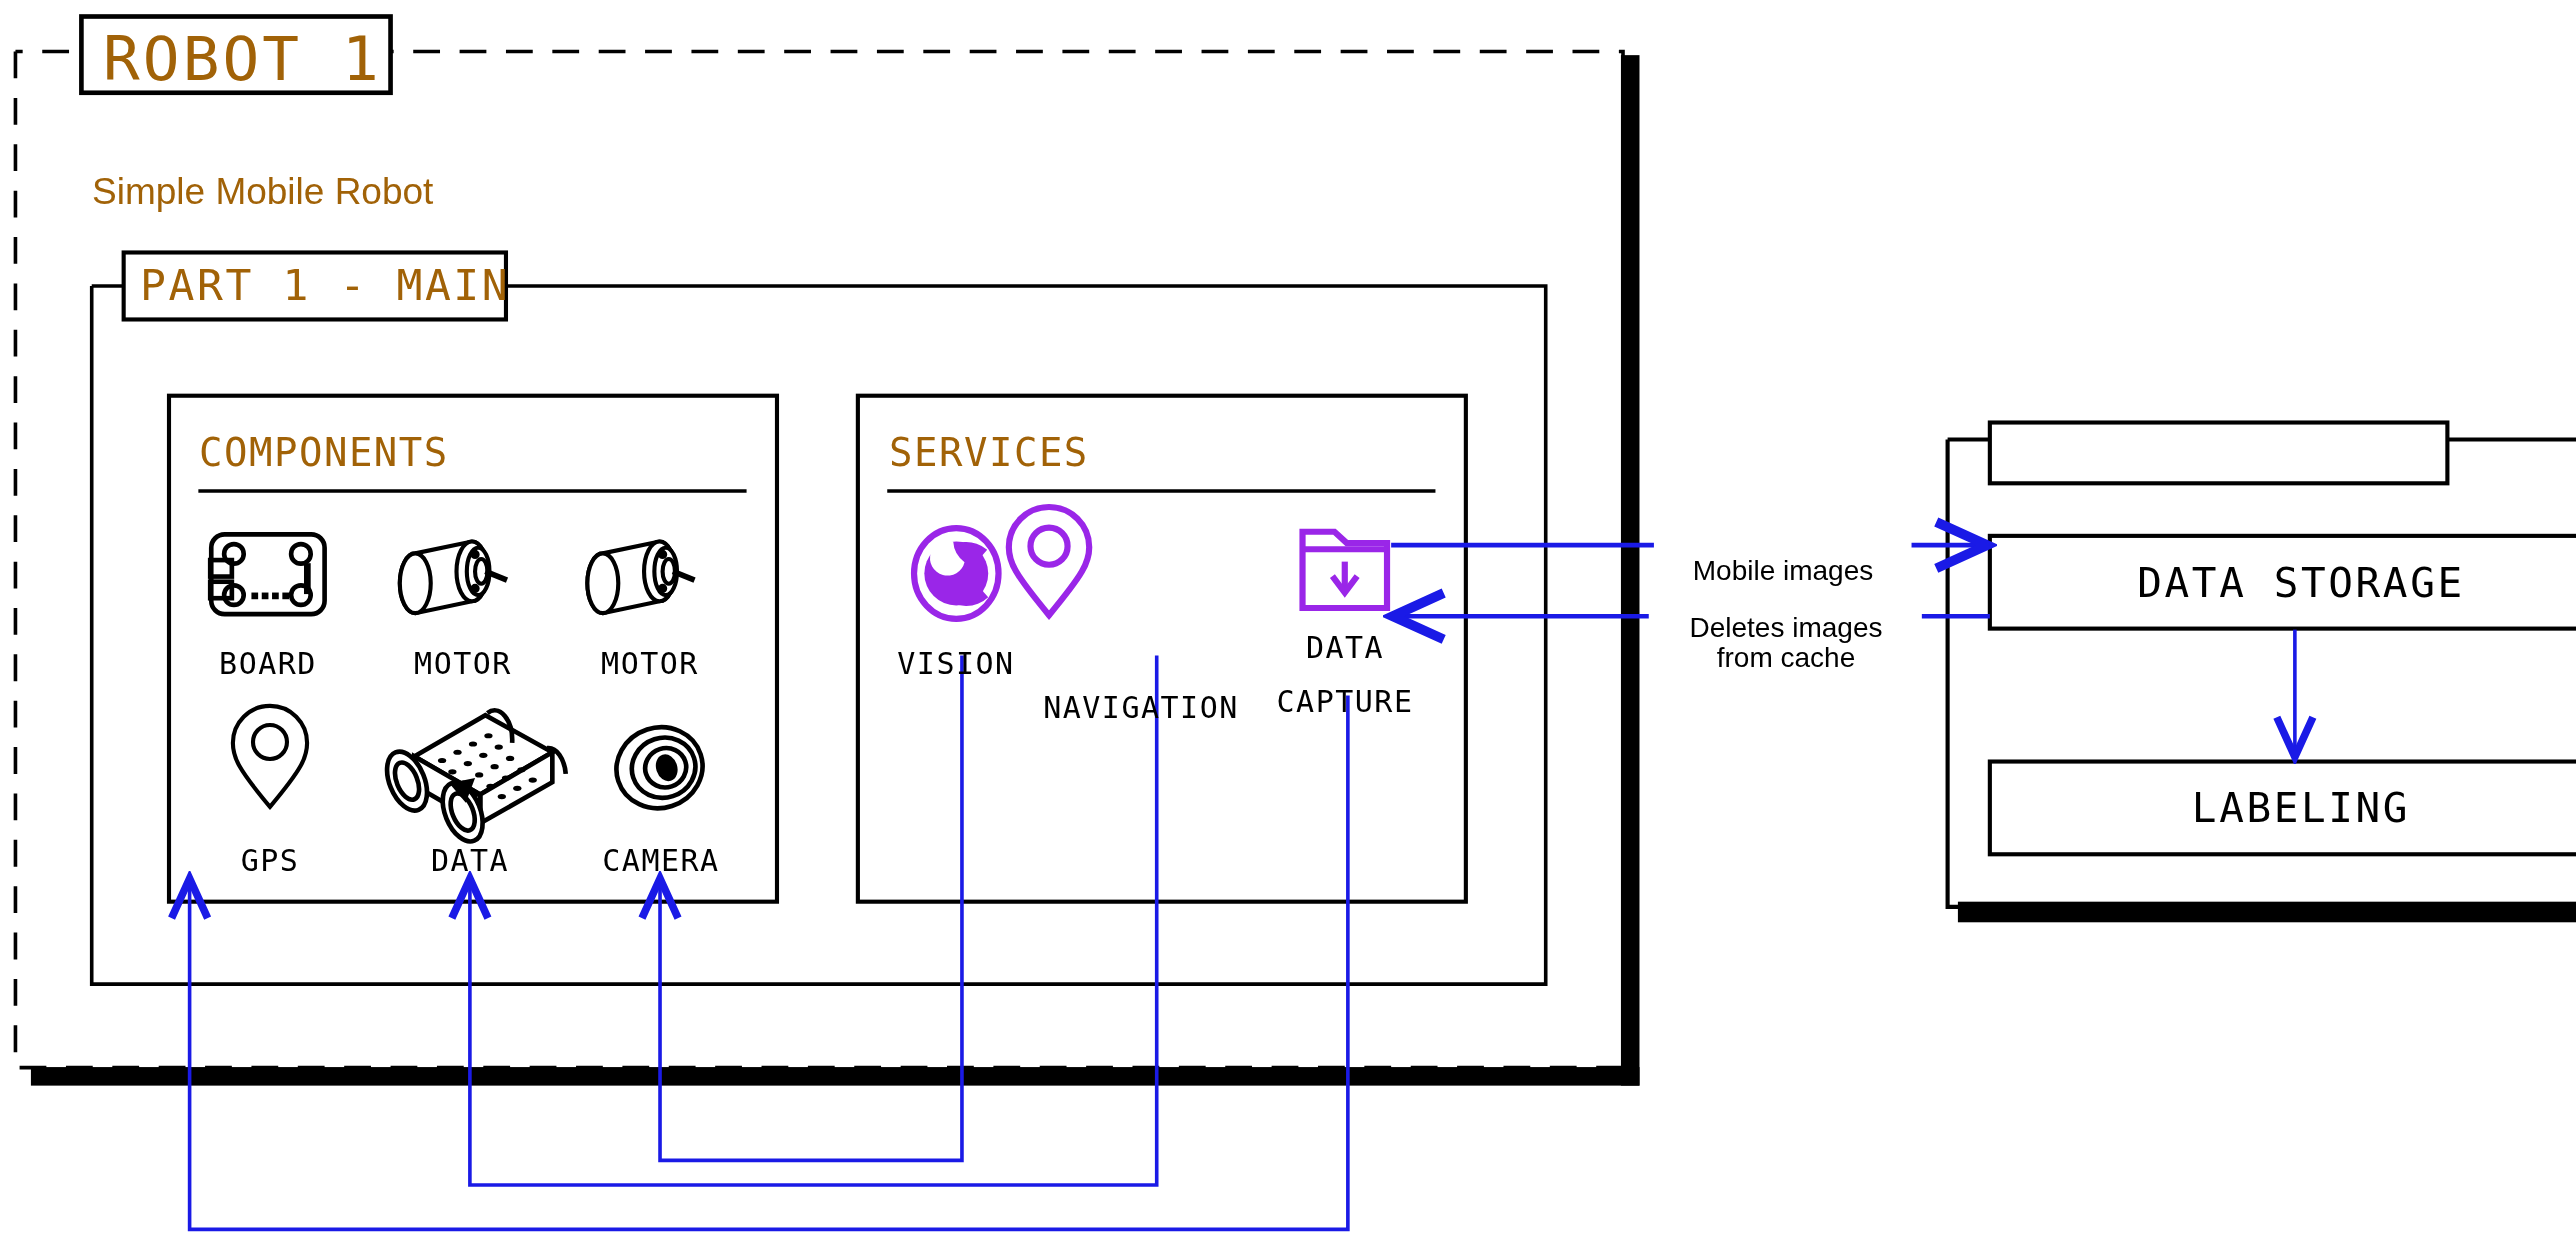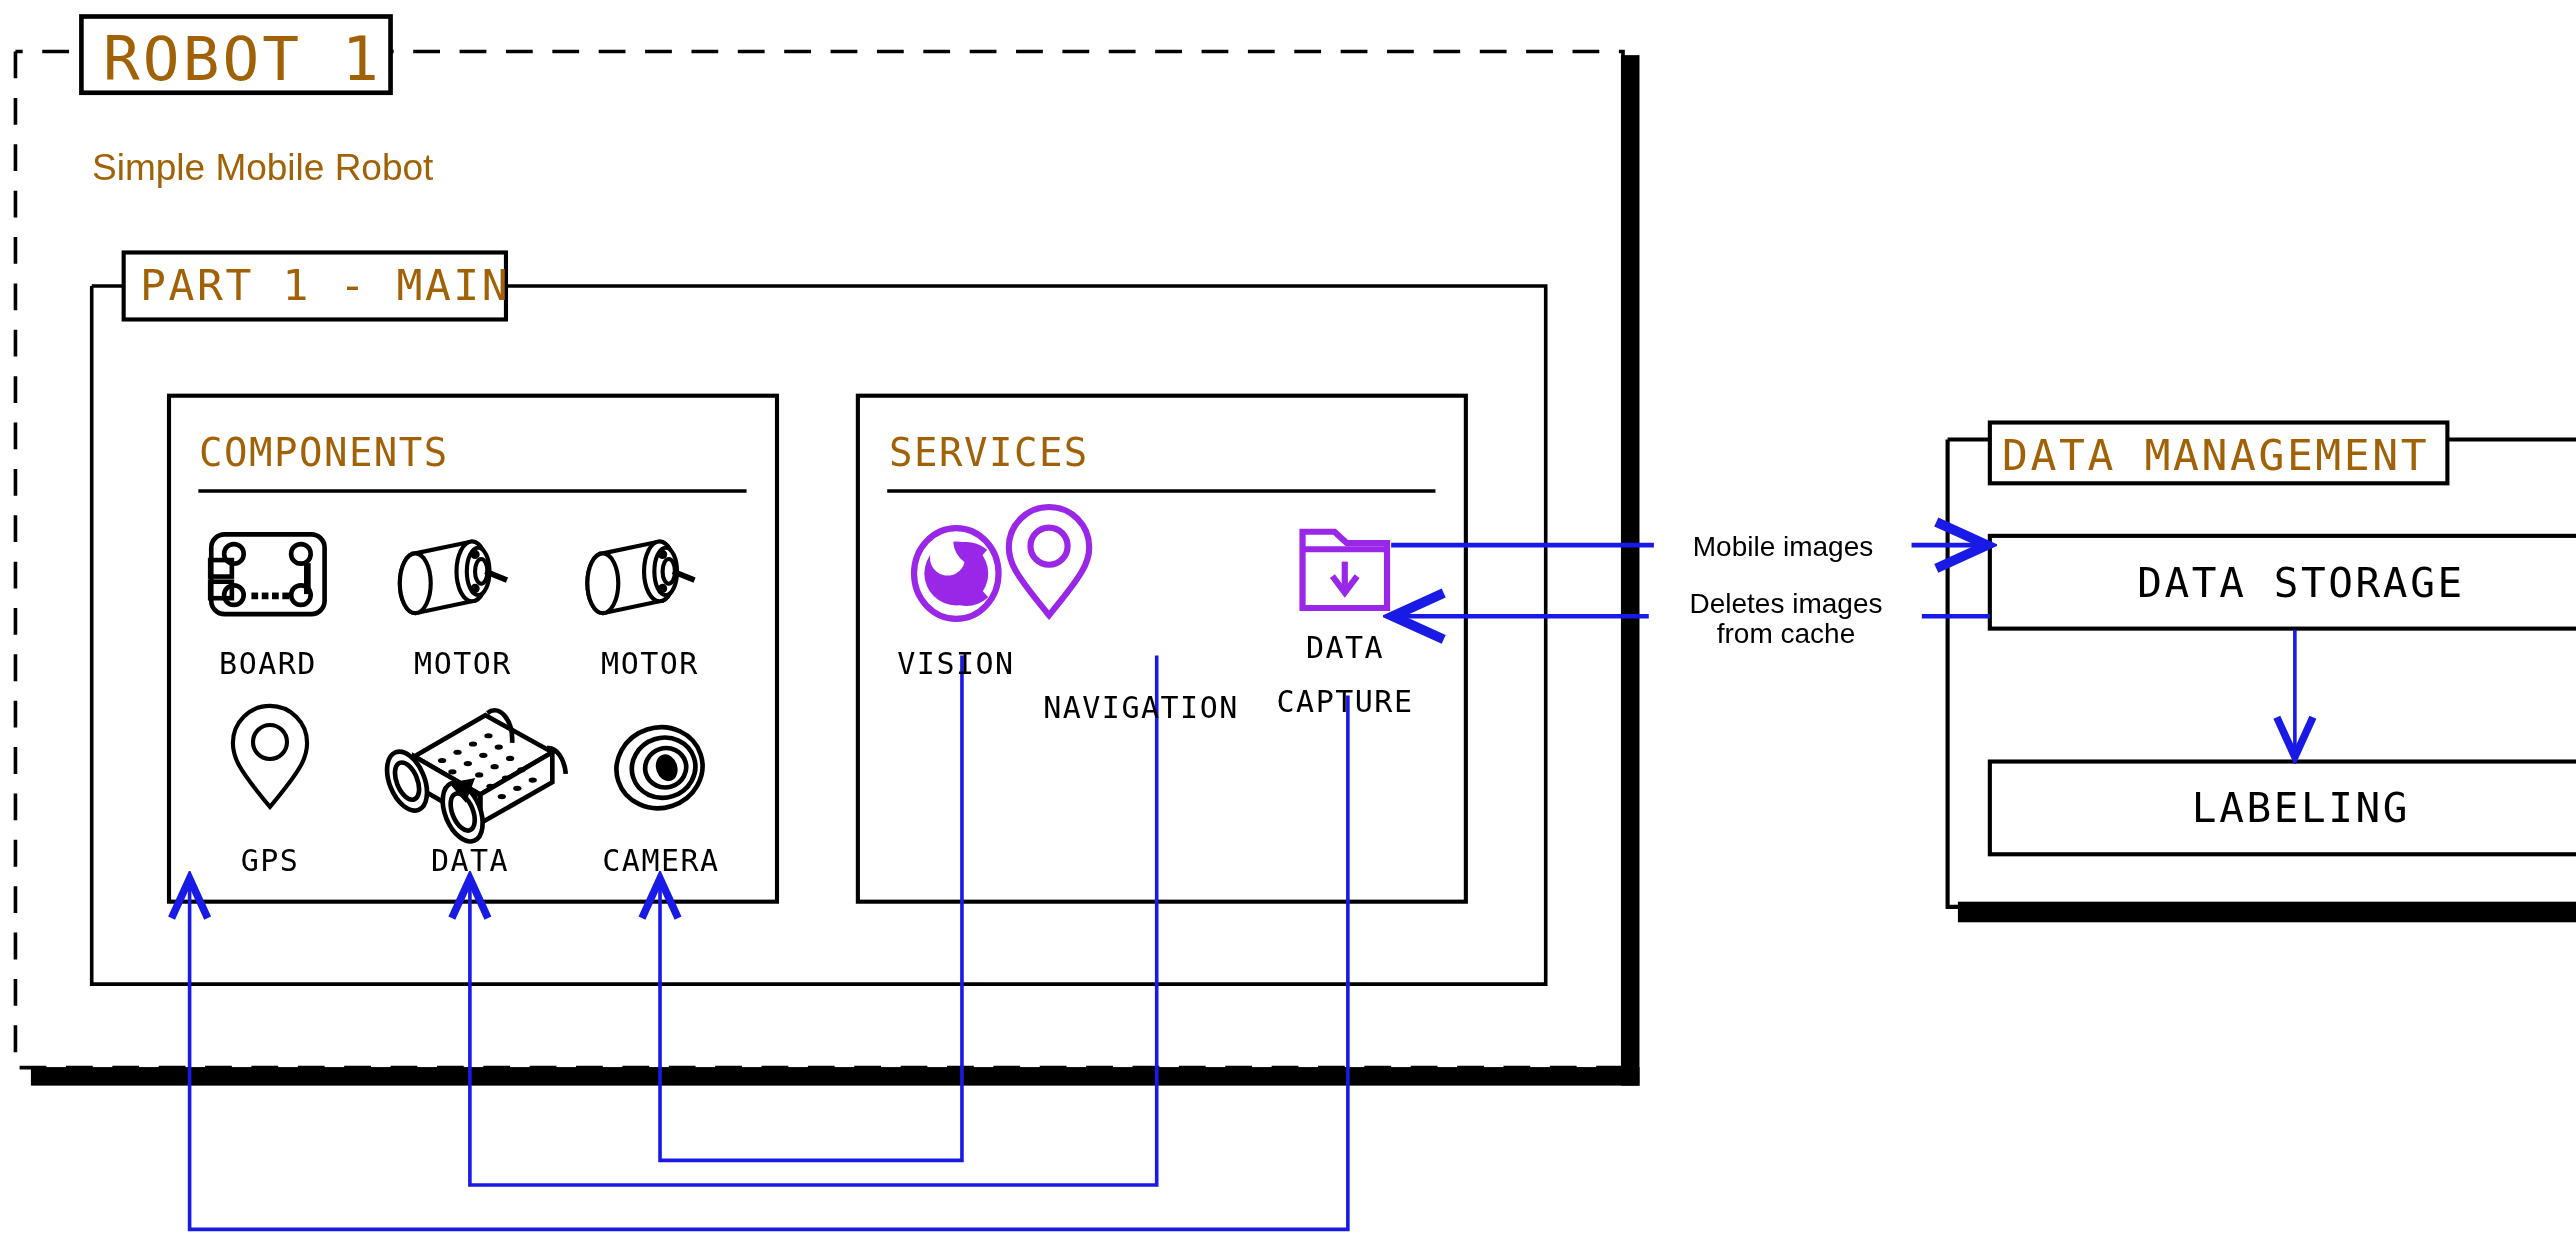--- a/index.html
+++ b/index.html
@@ -8,21 +8,21 @@
     font-family:"DejaVu Sans Mono", monospace;
     width:2857px;height:1250px;
     overflow:hidden;position:relative;
   }
   #stage{position:absolute;left:0;top:0;width:2857px;height:1250px;}
   svg#diagram{position:absolute;left:0;top:0;width:2857px;height:1250px;display:block;}
 
   
   .t{position:absolute;white-space:pre;color:#a16207;}
   .mono{font-family:"DejaVu Sans Mono","Liberation Mono",monospace;}
-  .sans{font-family:"Liberation Sans","DejaVu Sans",sans-serif;}
+  .sans{font-family:"Liberation Sans","DejaVu Sans",sans-serif;margin-top:24px;}
 
   .title-robot{font-size:61px;letter-spacing:3.1px;line-height:1;}
   .title-part{font-size:43px;letter-spacing:2.6px;line-height:1;}
   .title-dm{font-size:43px;letter-spacing:2.6px;line-height:1;}
   .subtitle{font-size:37px;line-height:1;letter-spacing:0px;}
   .panel-head{font-size:39px;letter-spacing:1.5px;line-height:1;}
   .box-label{font-size:41px;letter-spacing:2.6px;line-height:1;}
   .icon-label{font-size:30px;letter-spacing:1.5px;line-height:1.08;text-align:center;}
   .edge-label{font-size:28px;line-height:1.12;text-align:center;}
 
@@ -240,21 +240,20 @@
 <div class="t mono title-robot" style="left:103px;top:28px;">ROBOT 1</div>
 
 <div class="t sans subtitle" style="left:92px;top:149px;">Simple Mobile Robot</div>
 
 <div class="t mono title-part" style="left:140px;top:264px;">PART 1 - MAIN</div>
 
 <div class="t mono panel-head" style="left:199px;top:433px;">COMPONENTS</div>
 
 <div class="t mono panel-head" style="left:889px;top:433px;">SERVICES</div>
 
-<div class="t mono title-dm" style="left:2002px;top:434px;">DATA MANAGEMENT</div>
 
 <div class="caption mono icon-label" style="left:268px;top:648px;">BOARD</div>
 <div class="caption mono icon-label" style="left:463px;top:648px;">MOTOR</div>
 <div class="caption mono icon-label" style="left:650px;top:648px;">MOTOR</div>
 <div class="caption mono icon-label" style="left:270px;top:845px;">GPS</div>
 <div class="caption mono icon-label" style="left:470px;top:845px;">DATA</div>
 <div class="caption mono icon-label" style="left:661px;top:845px;">CAMERA</div>
 
 <div class="caption mono icon-label" style="left:956px;top:648px;">VISION</div>
 <div class="caption mono icon-label" style="left:1141px;top:648px;margin-top:44px;">NAVIGATION</div>

